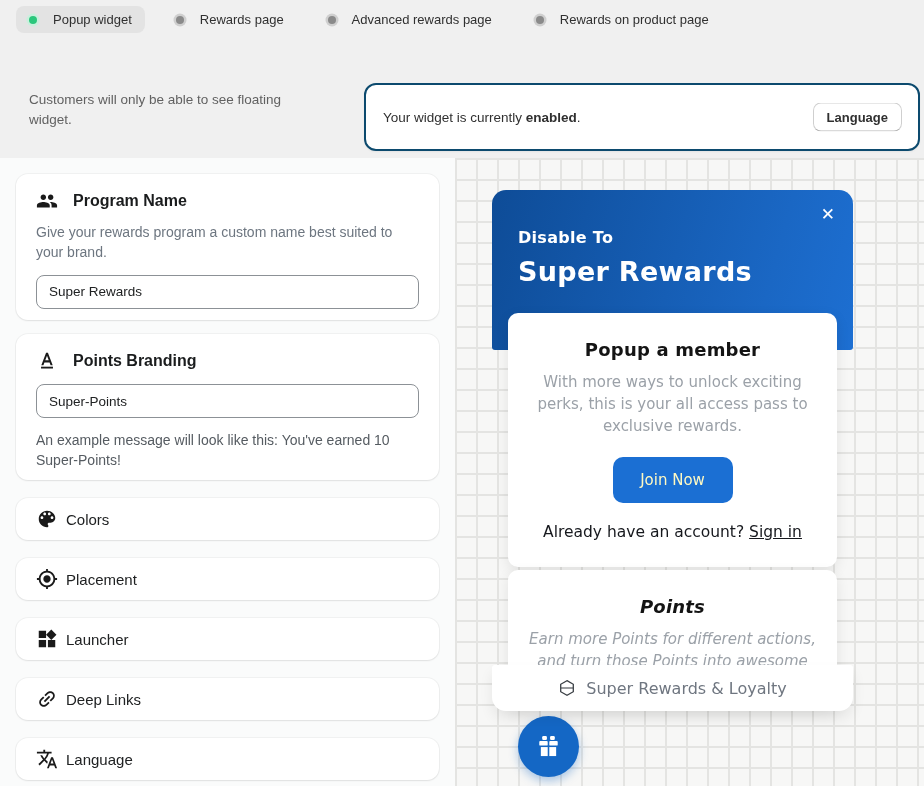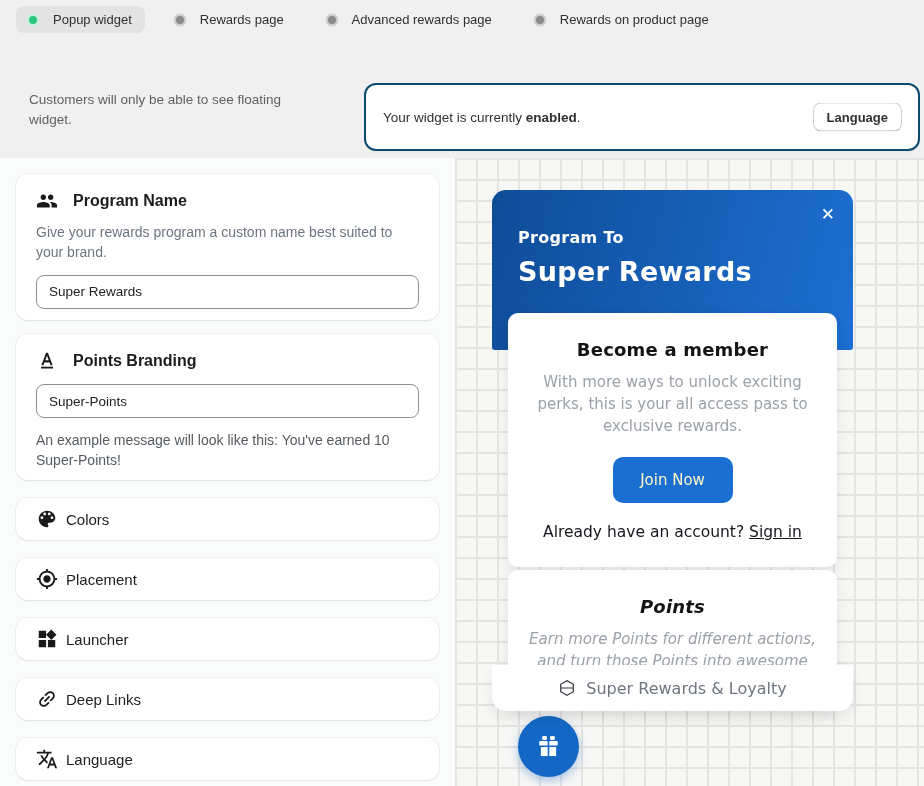--- a/index.html
+++ b/index.html
@@ -186,28 +186,28 @@
           <path d="M12.87 15.07l-2.54-2.51.03-.03c1.74-1.94 2.98-4.17 3.71-6.53H17V4h-7V2H8v2H1v1.99h11.17C11.5 7.92 10.44 9.75 9 11.35 8.07 10.32 7.3 9.19 6.69 8h-2c.73 1.63 1.73 3.17 2.98 4.56l-5.09 5.02L4 19l5-5 3.11 3.11.76-2.04zM18.5 10h-2L12 22h2l1.12-3h4.75L21 22h2l-4.5-12zm-2.62 7l1.62-4.33L19.12 17h-3.24z"></path>
         </svg>
       <span class="row-label">Language</span>
     </div>
 
   </div>
 
   <div class="preview-area pf">
 
     <div class="popup-header">
-      <div class="welcome">Program To</div>
+      <div class="welcome">Disable To</div>
       <div class="prog-name">Super Rewards</div>
       <div class="close-x">✕</div>
     </div>
 
     <div class="pcards">
       <div class="pcard">
-        <div class="pcard-title">Become a member</div>
+        <div class="pcard-title">Popup a member</div>
         <div class="pcard-body">With more ways to unlock exciting perks, this is your all access pass to exclusive rewards.</div>
         <button class="join-btn">Join Now</button>
         <div class="account-line">
           <span>Already have an account? </span><span class="signin">Sign in</span>
         </div>
       </div>
 
       <div class="pcard points-card">
         <div class="pcard-title">Points</div>
         <div class="pcard-body">Earn more Points for different actions, and turn those Points into awesome</div>

